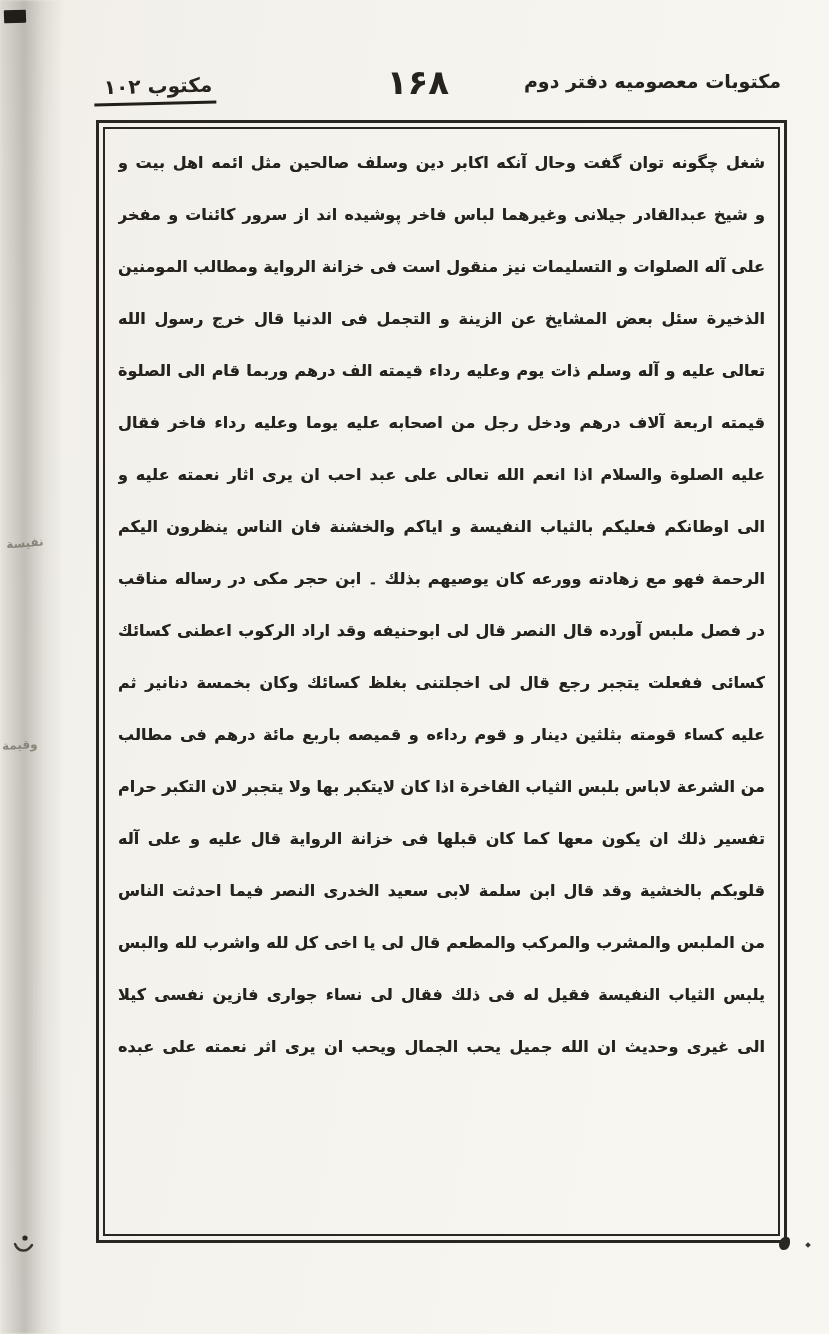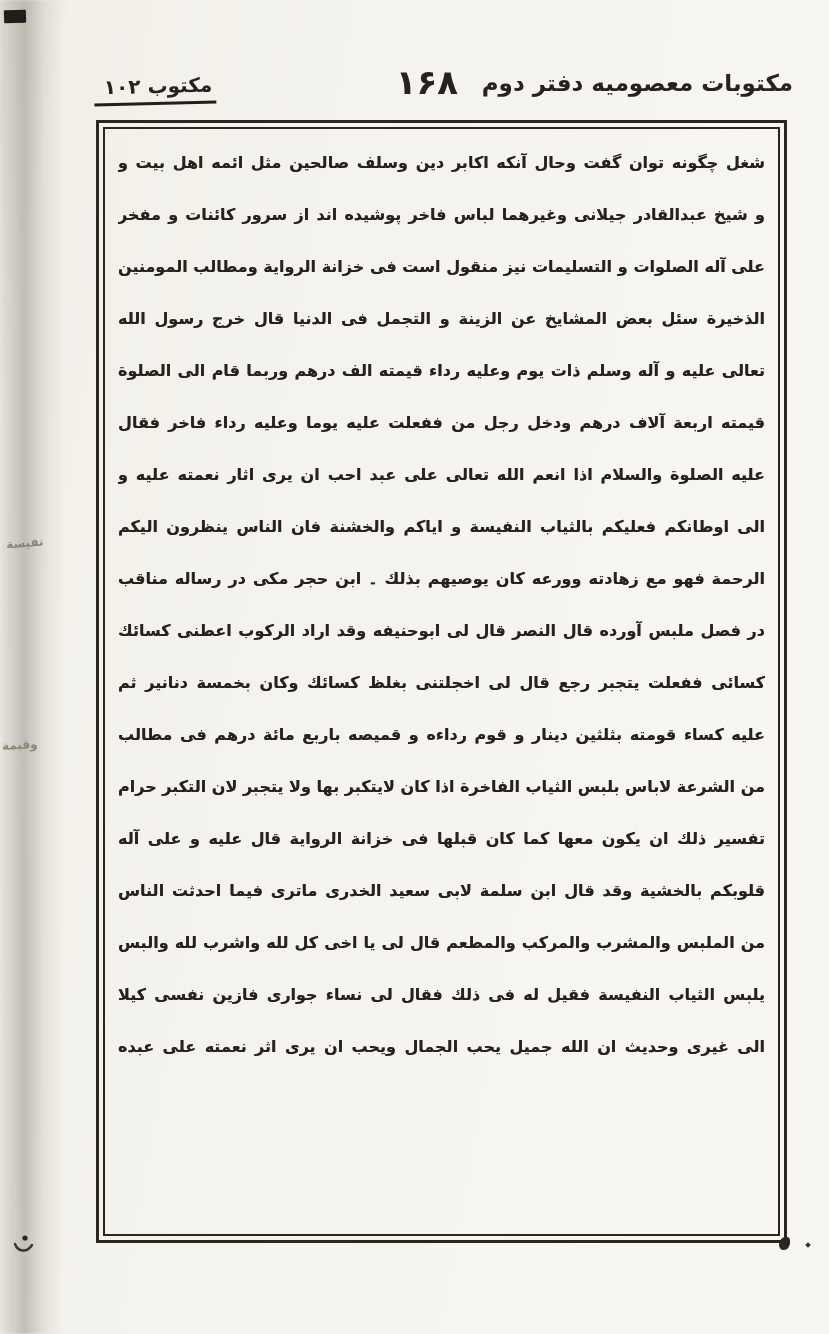--- a/index.html
+++ b/index.html
@@ -17,26 +17,26 @@
     position:absolute; left:0; top:0; width:64px; height:100%;
     background:linear-gradient(to right, rgba(125,121,113,0.10) 0%, rgba(125,121,113,0.42) 38%, rgba(125,121,113,0.12) 70%, rgba(125,121,113,0) 100%);
     filter:blur(1px);
   }
   
   .corner-mark {
     position:absolute; left:4px; top:10px; width:22px; height:13px;
     background:#211d18; border-radius:1px; transform:rotate(-2deg);
   }
   .hdr-right {
-    position:absolute; top:70px; right:36px;
-    font-size:23px; font-weight:bold; direction:rtl;
+    position:absolute; top:70px; right:48px;
+    font-size:19px; font-weight:bold; direction:rtl;
     letter-spacing:-0.5px;
   }
   .hdr-page {
-    position:absolute; top:62px; left:372px; width:110px;
+    position:absolute; top:62px; left:363px; width:110px;
     text-align:center; font-size:34px; font-weight:bold;
   }
   .hdr-left {
     position:absolute; top:74px; left:94px;
     font-size:20px; font-weight:bold; direction:rtl;
     border-bottom:3px solid #221e19; padding:0 4px 4px 10px;
     transform:rotate(-1.5deg);
   }
   
   .frame-outer {
@@ -88,30 +88,30 @@
   <div class="hdr-left">مکتوب ۱۰۲</div>
 
   <div class="frame-outer">
     <div class="frame-inner">
       <div class="textblock">
         <div class="tline">شغل چگونه توان گفت وحال آنکه اکابر دین وسلف صالحین مثل ائمه اهل بیت و امام ابوحنیفه</div>
         <div class="tline">و شیخ عبدالقادر جیلانی وغیرهما لباس فاخر پوشیده اند از سرور کائنات و مفخر موجودات علیه و</div>
         <div class="tline">علی آله الصلوات و التسلیمات نیز منقول است فی خزانة الروایة ومطالب المومنین من</div>
         <div class="tline">الذخیرة سئل بعض المشایخ عن الزینة و التجمل فی الدنیا قال خرج رسول الله صلی الله</div>
         <div class="tline">تعالی علیه و آله وسلم ذات یوم وعلیه رداء قیمته الف درهم وربما قام الی الصلوة علیه رداء</div>
-        <div class="tline">قیمته اربعة آلاف درهم ودخل رجل من ففعلت علیه یوما وعلیه رداء فاخر فقال</div>
+        <div class="tline">قیمته اربعة آلاف درهم ودخل رجل من اصحابه علیه یوما وعلیه رداء فاخر فقال</div>
         <div class="tline">علیه الصلوة والسلام اذا انعم الله تعالی علی عبد احب ان یری اثار نعمته علیه و ابوحنیفه</div>
         <div class="tline">الی اوطانکم فعلیکم بالثیاب النفیسة و ایاکم والخشنة فان الناس ینظرون الیکم بعین</div>
         <div class="tline">الرحمة فهو مع زهادته وورعه کان یوصیهم بذلك ۔ ابن حجر مکی در رساله مناقب امام ابوحنیفه</div>
         <div class="tline">در فصل ملبس آورده قال النصر قال لی ابوحنیفه وقد اراد الرکوب اعطنی کسائك و خذ</div>
         <div class="tline">کسائی ففعلت یتجبر رجع قال لی اخجلتنی بغلظ کسائك وکان بخمسة دنانیر ثم رایت</div>
         <div class="tline">علیه کساء قومته بثلثین دینار و قوم رداءه و قمیصه باربع مائة درهم فی مطالب المومنین</div>
         <div class="tline">من الشرعة لاباس بلبس الثیاب الفاخرة اذا کان لایتکبر بها ولا یتجبر لان التکبر حرام و</div>
         <div class="tline">تفسیر ذلك ان یکون معها کما کان قبلها فی خزانة الروایة قال علیه و علی آله الصلوة والسلام</div>
-        <div class="tline">قلوبکم بالخشیة وقد قال ابن سلمة لابی سعید الخدری ماتری فیما احدثت الناس</div>
+        <div class="tline">قلوبکم بالخشیة وقد قال ابن سلمة لابی سعید الخدری النصر فیما احدثت الناس</div>
         <div class="tline">من الملبس والمشرب والمرکب والمطعم قال لی یا اخی کل لله واشرب لله والبس لله</div>
         <div class="tline">یلبس الثیاب النفیسة فقیل له فی ذلك فقال لی نساء جواری فازین نفسی کیلا ینظرن</div>
         <div class="tline">الی غیری وحدیث ان الله جمیل یحب الجمال ویحب ان یری اثر نعمته علی عبده دلالت</div>
       </div>
     </div>
   </div>
 
   <div class="margin-note n1">نفیسة</div>
   <div class="margin-note n2">وقیمة</div>
 

